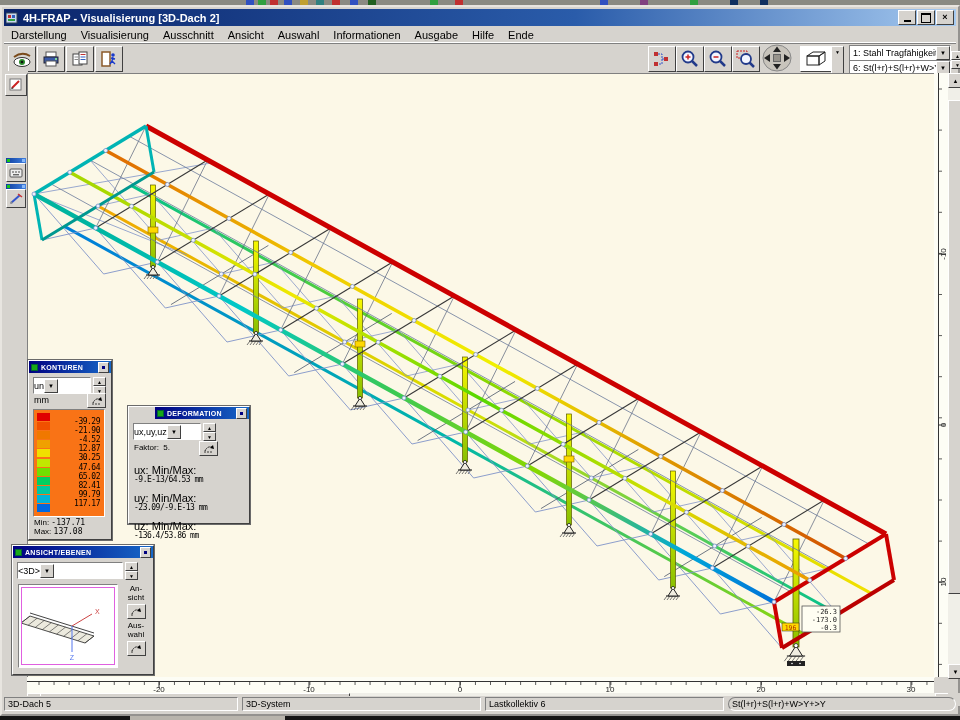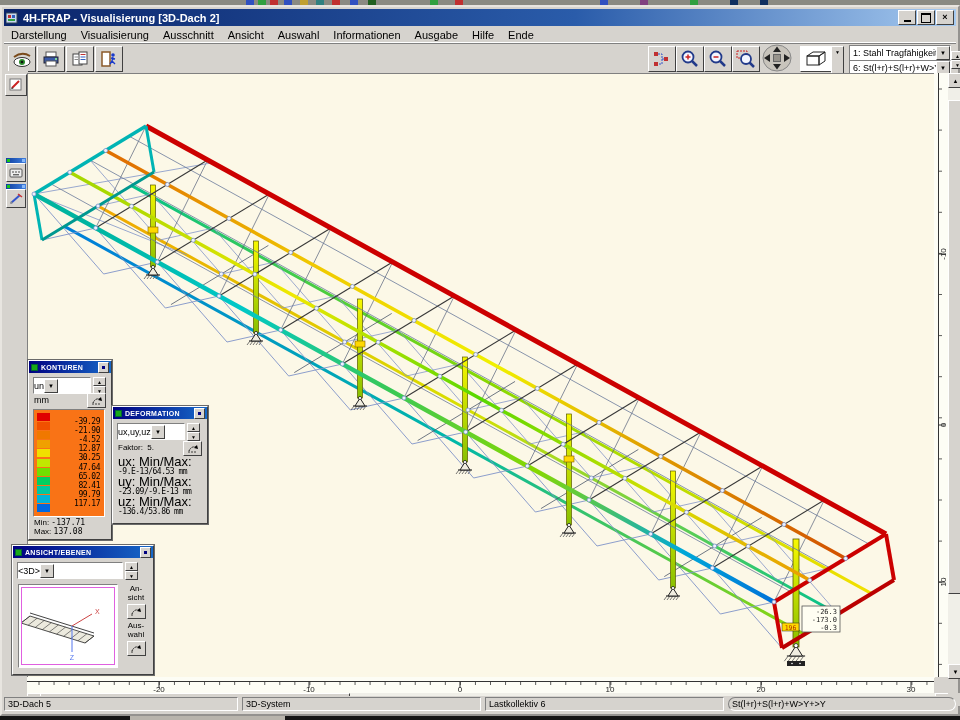--- a/index.html
+++ b/index.html
@@ -57,21 +57,21 @@
   .ptitle .ptxt{color:#fff;font-size:7px;font-weight:bold;letter-spacing:.3px;flex:1;margin-left:3px;white-space:nowrap;}
   .picon{width:7px;height:7px;background:#18a818;border:1px solid #063;box-sizing:border-box;}
   .pclose{width:9px;height:9px;display:flex;align-items:center;justify-content:center;}
   .pclose div{width:3px;height:3px;background:#000080;}
   .pcombo{position:absolute;height:15px;background:#fff;border:1px solid;border-color:#808080 #fff #fff #808080;
      font-size:9px;display:flex;align-items:center;}
   .smallbtn{position:absolute;width:17px;height:13px;display:flex;align-items:center;justify-content:center;}
   .plabel{position:absolute;font-size:9px;color:#000;}
   .tinytext{font-size:8px;color:#000;}
   .defrow{line-height:10px;}
-  .dlab{font-size:13px;color:#000;}
+  .dlab{font-size:11px;color:#000;margin-top:8px;}
   .dval{font-size:8px;color:#000;font-family:"DejaVu Sans Mono",monospace;letter-spacing:-0.5px;}
   
   #scalebox{position:absolute;left:4px;top:48px;width:70px;height:106px;background:#f97316;
      border:1px solid;border-color:#808080 #fff #fff #808080;}
   .swatch{position:absolute;left:3px;width:13px;height:8px;}
   .sval{position:absolute;right:4px;font-size:8px;font-family:"DejaVu Sans Mono",monospace;letter-spacing:-0.5px;color:#000;}
   
   .miniwin{width:20px;margin:2px auto 0 auto;}
   .miniwin .mtitle{height:5px;background:linear-gradient(90deg,#1040a0,#4080e0);display:flex;justify-content:space-between;align-items:center;padding:0 1px;}
   .miniwin .mtitle i{display:block;width:3px;height:3px;}
@@ -717,21 +717,21 @@
           <div class="sval" style="top: 88.9px;">117.17</div>
         </div>
       <div class="plabel" style="left:5px;top:157px;font-size:8px;">
         <span>Min:</span> <span style="font-family:'DejaVu Sans Mono',monospace;">-137.71</span>
       </div>
       <div class="plabel" style="left:5px;top:166px;font-size:8px;">
         <span>Max:</span> <span style="font-family:'DejaVu Sans Mono',monospace;">137.08</span>
       </div>
     </div>
 
-    <div class="panel" style="left:110px;top:399px;width:94px;height:116px;">
+    <div class="panel" style="left:126px;top:399px;width:94px;height:116px;padding-left:26px;">
       <div class="ptitle">
         <span class="picon"></span>
         <span class="ptxt">DEFORMATION</span>
         <span class="pclose raised">
             <div></div>
           </span>
       </div>
       <div class="pcombo" style="left:4px;top:16px;width:66px;">
         <span class="ctext">ux,uy,uz</span>
         <span class="carrow raised">▼</span>

